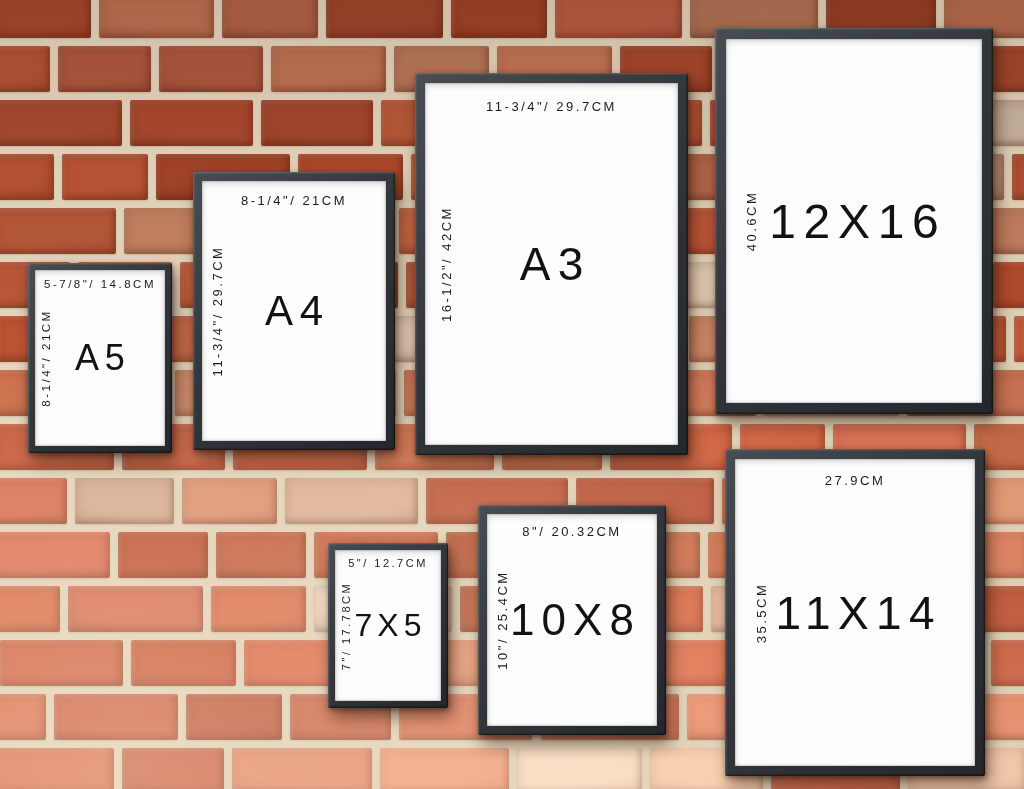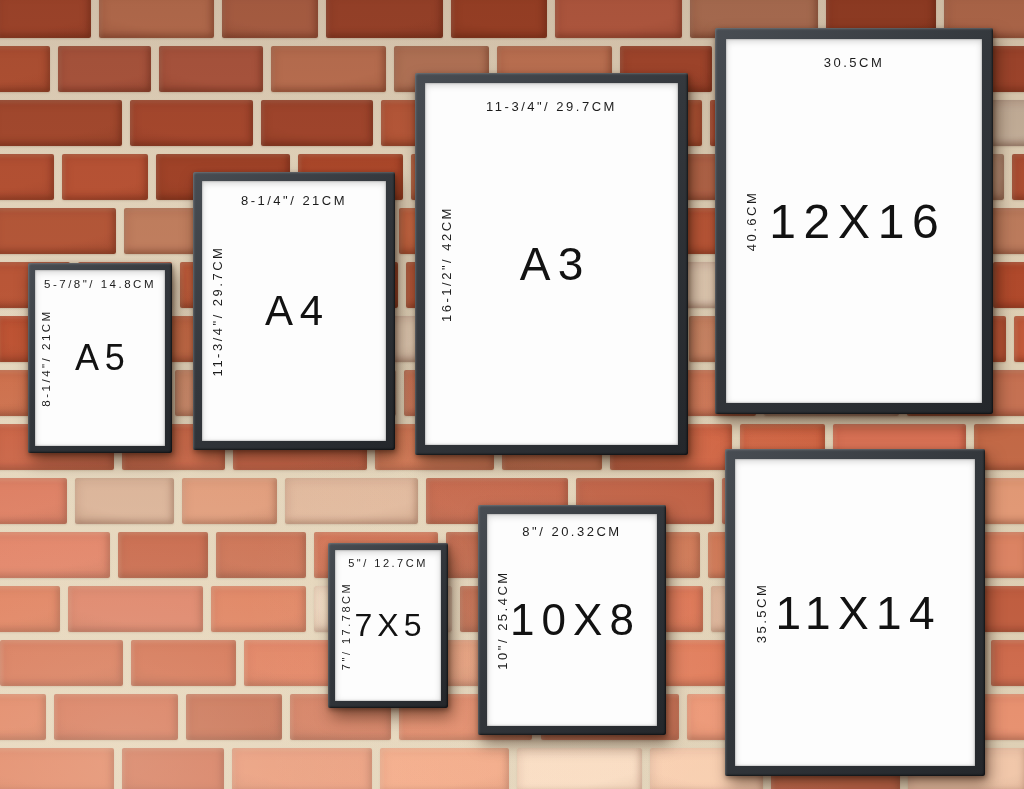--- a/index.html
+++ b/index.html
@@ -243,21 +243,20 @@
   <div class="frame f-a3">
     <div class="paper">
       <div class="dim-top">11-3/4"/ 29.7CM</div>
       <div class="dim-side">16-1/2"/ 42CM</div>
       <div class="size-label">A3</div>
     </div>
   </div>
 
   <div class="frame f-12x16">
     <div class="paper">
-      <div class="dim-top">30.5CM</div>
       <div class="dim-side">40.6CM</div>
       <div class="size-label">12X16</div>
     </div>
   </div>
 
   <div class="frame f-7x5">
     <div class="paper">
       <div class="dim-top">5"/ 12.7CM</div>
       <div class="dim-side">7"/ 17.78CM</div>
       <div class="size-label">7X5</div>
@@ -267,18 +266,19 @@
   <div class="frame f-10x8">
     <div class="paper">
       <div class="dim-top">8"/ 20.32CM</div>
       <div class="dim-side">10"/ 25.4CM</div>
       <div class="size-label">10X8</div>
     </div>
   </div>
 
   <div class="frame f-11x14">
     <div class="paper">
+      <div class="dim-top">27.9CM</div>
       <div class="dim-side">35.5CM</div>
       <div class="size-label">11X14</div>
     </div>
   </div>
 
 </div>
 
 </body></html>

